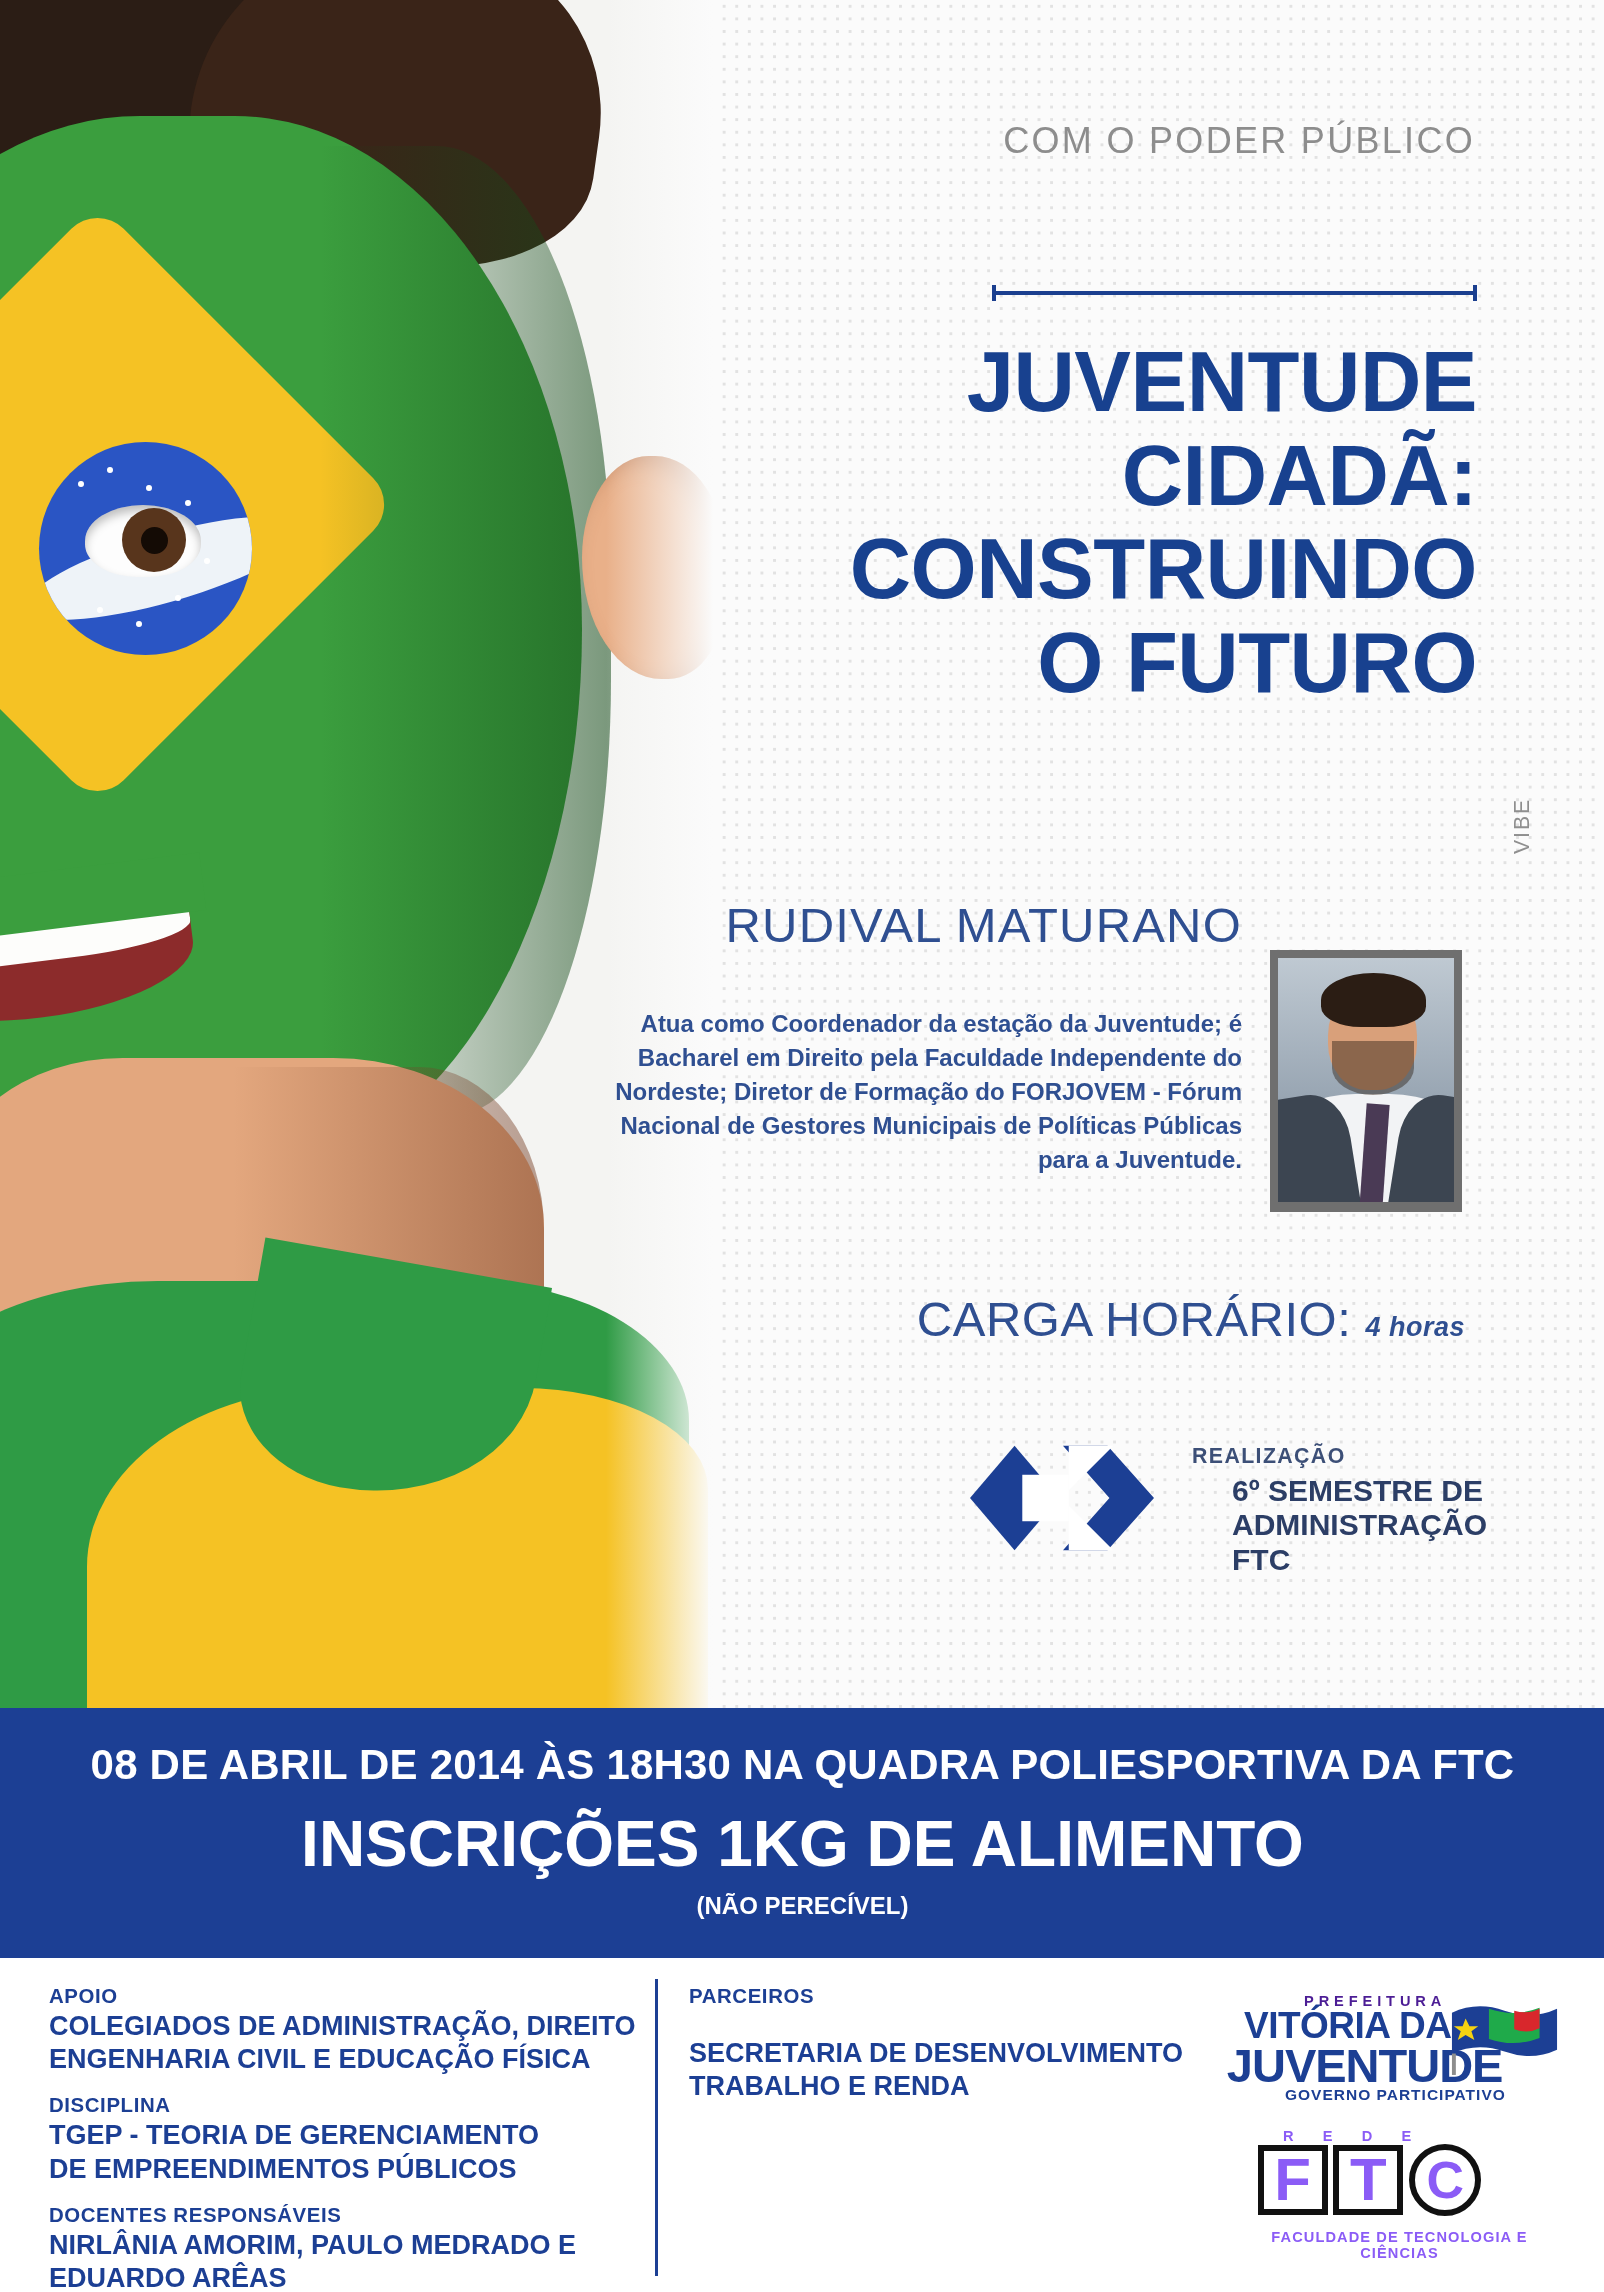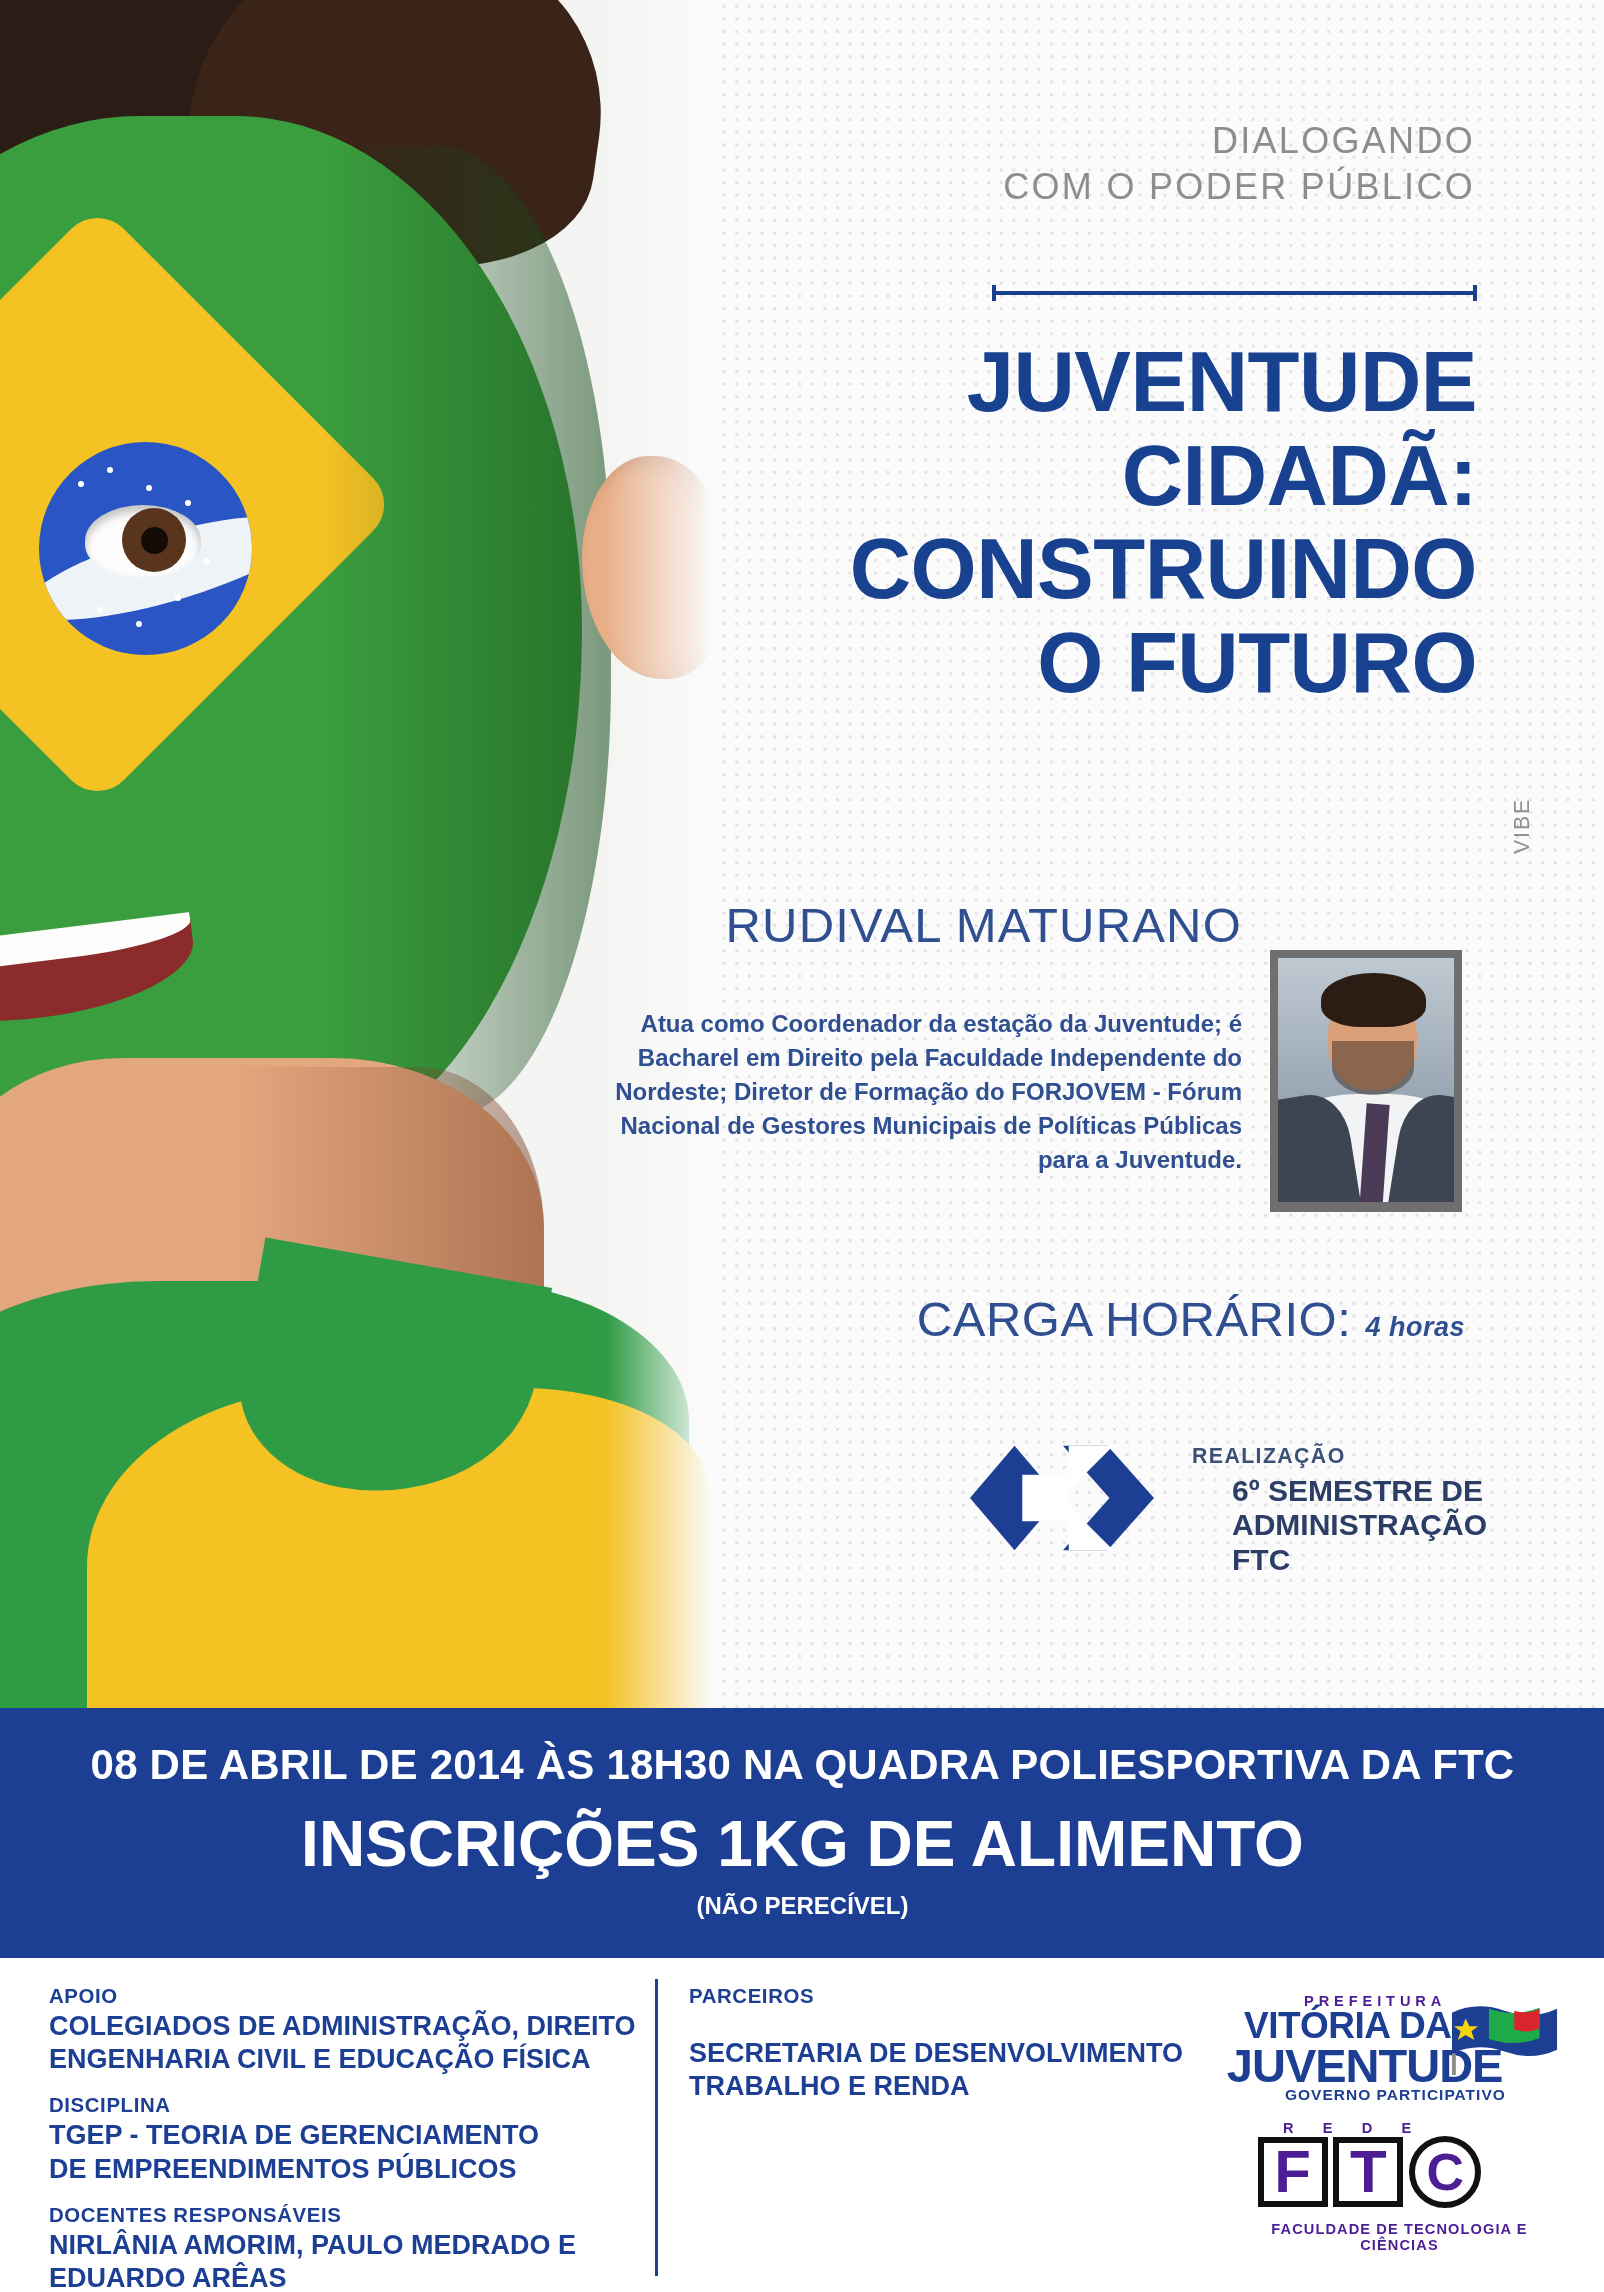--- a/index.html
+++ b/index.html
@@ -461,23 +461,23 @@
   }
   .pref-flag {
     position: absolute;
     left: 229px; top: 7.8px;
     width: 109px; height: 76px;
   }
 
   
   .ftc {
     position: absolute;
-    left: 1244px; top: 162px;
+    left: 1244px; top: 170px;
     width: 311px; height: 126px;
-    color: #4c1d95;
+    color: #8b5cf6;
   }
   .ftc-rede {
     position: absolute;
     left: 39px; top: 0;
     font-size: 14.6px;
     letter-spacing: 12.6px;
     font-weight: 700;
   }
   .ftc-letters {
     position: absolute;
@@ -550,21 +550,20 @@
       <div class="lip"></div>
       <div class="neck"></div>
       <div class="neck-shadow"></div>
       <div class="shirt-green"></div>
       <div class="shirt-yellow"></div>
       <div class="collar"></div>
       <div class="photo-fade"></div>
     </div>
 
     <div class="kicker">
-      <div>DIALOGANDO</div>
       <div>COM O PODER PÚBLICO</div>
     </div>
 
     <div class="rule"></div>
     <div class="rule-tick"></div>
     <div class="rule-tick right"></div>
 
     <div class="title">
       <div>JUVENTUDE</div>
       <div>CIDADÃ:</div>

